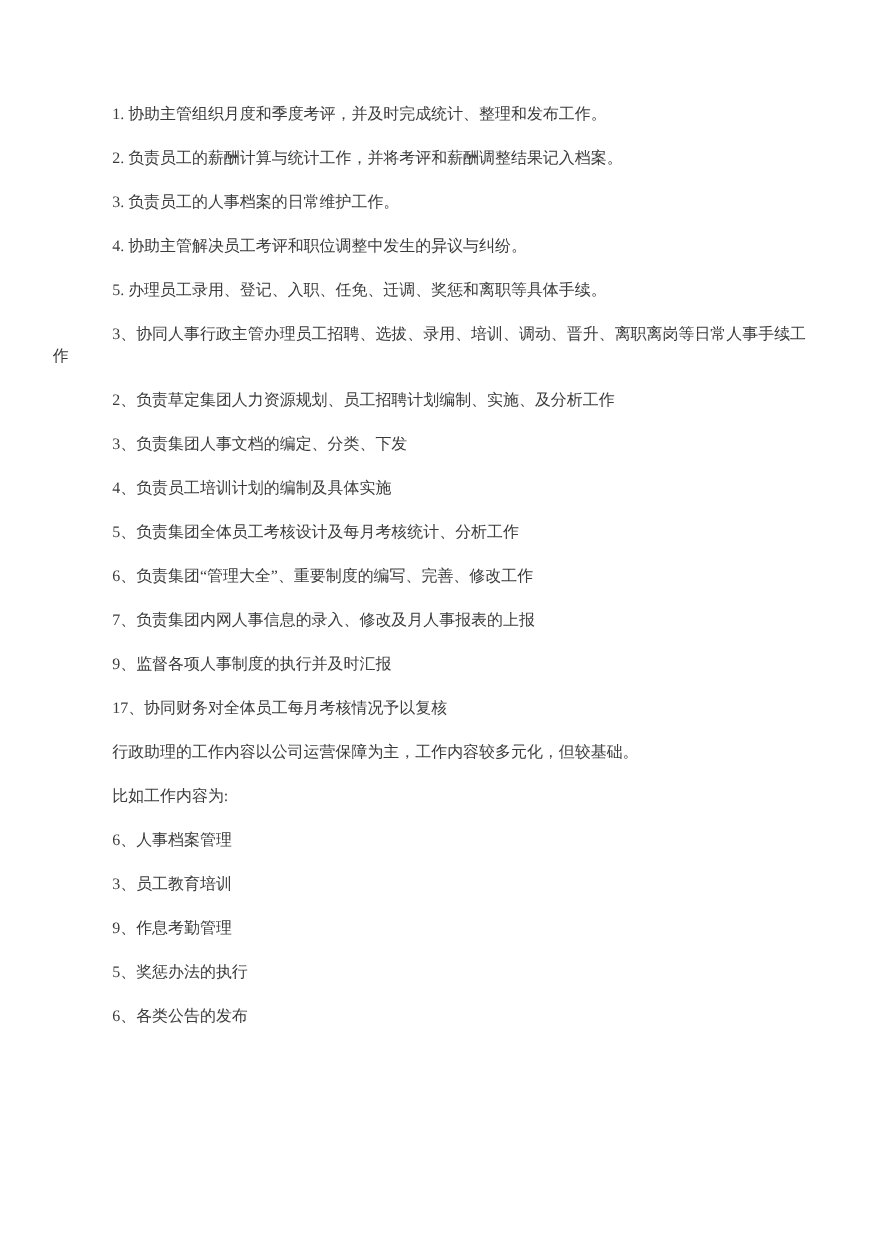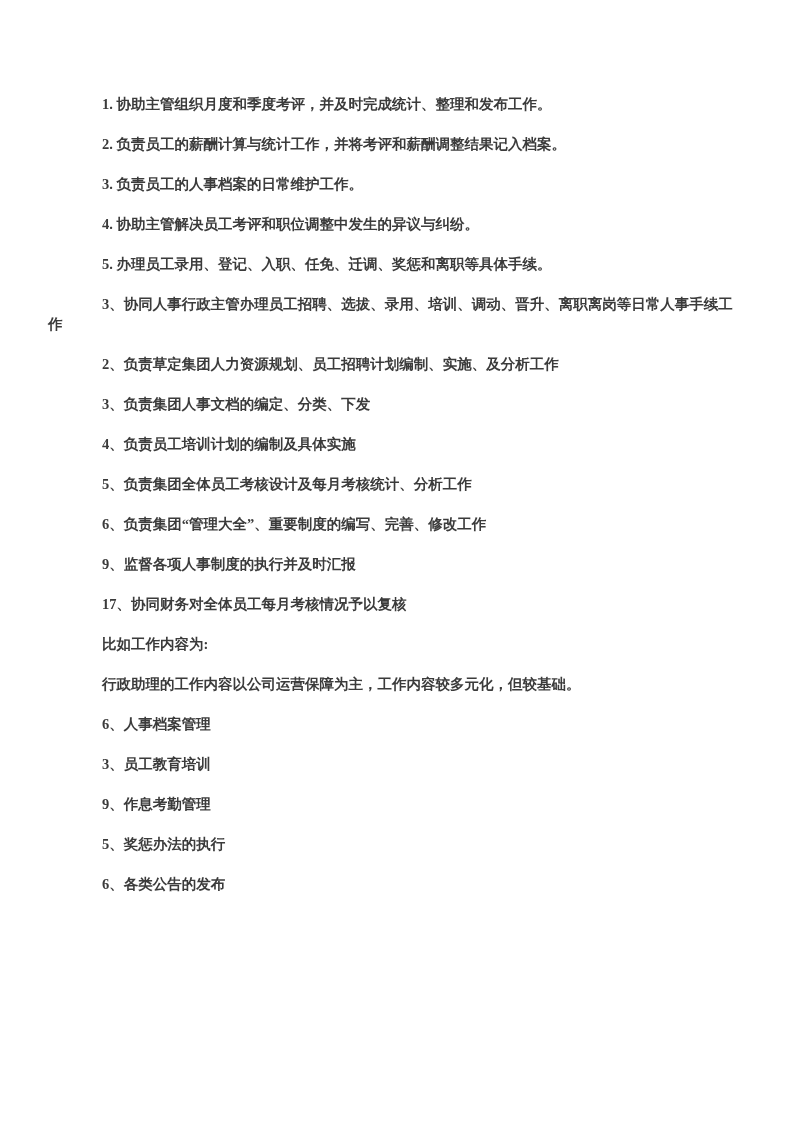--- a/index.html
+++ b/index.html
@@ -12,21 +12,20 @@
     height: 1132px;
     overflow: hidden;
     font-family: "Liberation Serif", "DejaVu Serif", serif;
   }
   .doc-page {
     box-sizing: border-box;
     width: 800px;
     height: 1068px;
     padding: 94px 64px 0 48px;
     background: #ffffff;
-    font-weight: bold;
   }
   .doc-page p {
     margin: 0 0 20px 0;
     font-size: 14.5px;
     line-height: 20px;
     text-indent: 54px;
     color: #3b3b3b;
     text-align: left;
     word-break: break-all;
   }
@@ -39,22 +38,23 @@
   <p>2. 负责员工的薪酬计算与统计工作，并将考评和薪酬调整结果记入档案。</p>
   <p>3. 负责员工的人事档案的日常维护工作。</p>
   <p>4. 协助主管解决员工考评和职位调整中发生的异议与纠纷。</p>
   <p>5. 办理员工录用、登记、入职、任免、迁调、奖惩和离职等具体手续。</p>
   <p>3、协同人事行政主管办理员工招聘、选拔、录用、培训、调动、晋升、离职离岗等日常人事手续工作</p>
   <p>2、负责草定集团人力资源规划、员工招聘计划编制、实施、及分析工作</p>
   <p>3、负责集团人事文档的编定、分类、下发</p>
   <p>4、负责员工培训计划的编制及具体实施</p>
   <p>5、负责集团全体员工考核设计及每月考核统计、分析工作</p>
   <p>6、负责集团“管理大全”、重要制度的编写、完善、修改工作</p>
+  <p>7、负责集团内网人事信息的录入、修改及月人事报表的上报</p>
   <p>9、监督各项人事制度的执行并及时汇报</p>
   <p>17、协同财务对全体员工每月考核情况予以复核</p>
+  <p>行政助理的工作内容以公司运营保障为主，工作内容较多元化，但较基础。</p>
   <p>比如工作内容为:</p>
-  <p>行政助理的工作内容以公司运营保障为主，工作内容较多元化，但较基础。</p>
   <p>6、人事档案管理</p>
   <p>3、员工教育培训</p>
   <p>9、作息考勤管理</p>
   <p>5、奖惩办法的执行</p>
   <p>6、各类公告的发布</p>
 </div>
 
 </body></html>

